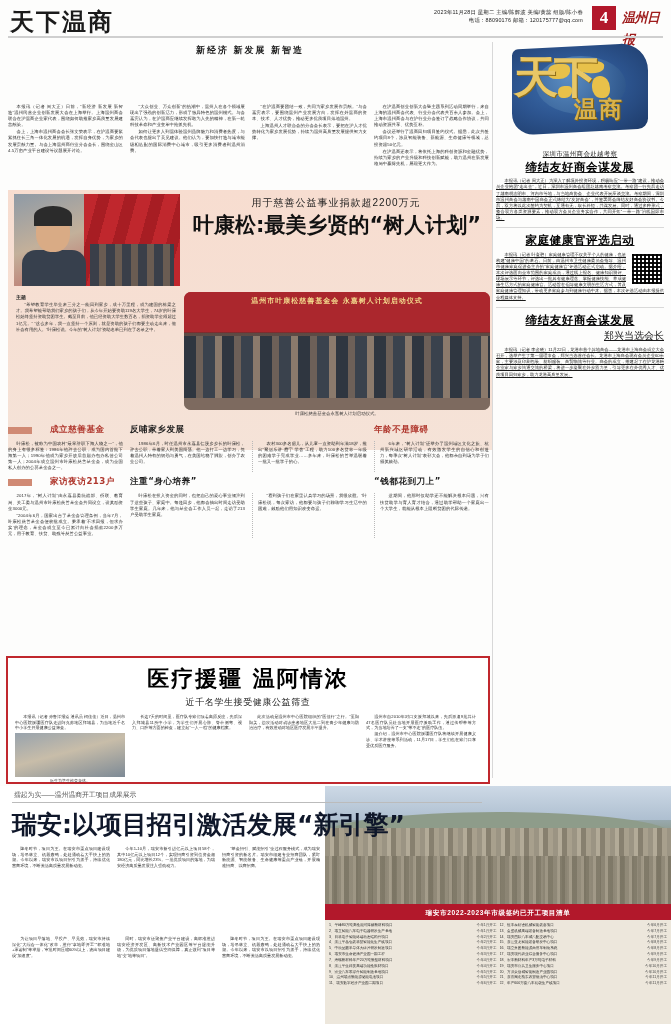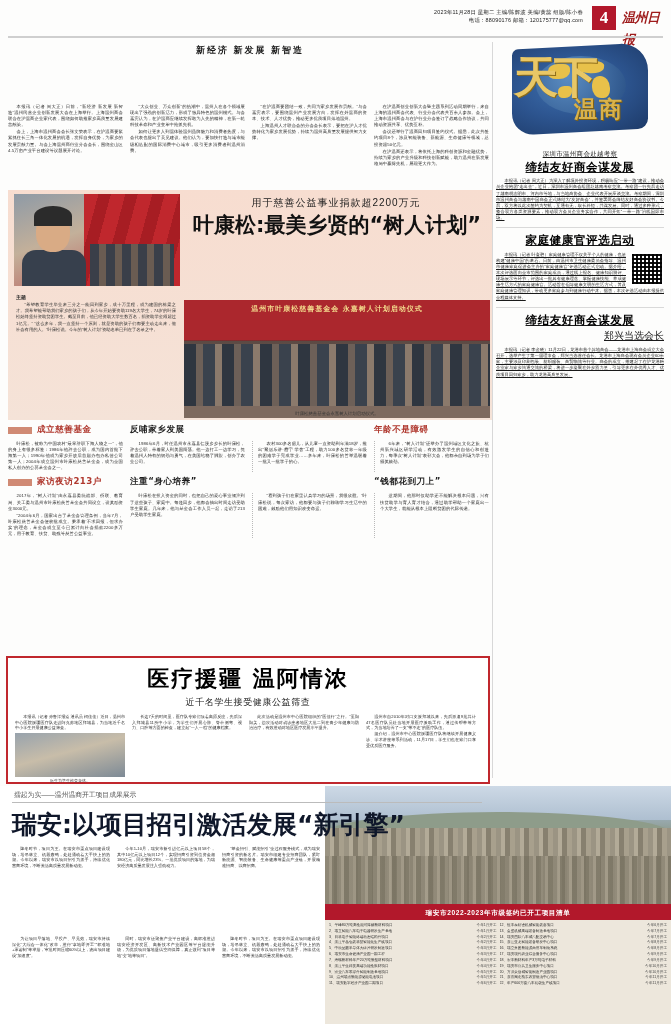--- a/index.html
+++ b/index.html
@@ -101,21 +101,21 @@
     width:34px; height:34px; float:right; margin:0 0 2px 4px;
     background:
       repeating-linear-gradient(0deg,#111 0 2px,#fff 2px 4px),
       repeating-linear-gradient(90deg,#111 0 2px,transparent 2px 4px);
     background-blend-mode:multiply;
     border:2px solid #fff;
   }
 
   
   .feature{
-    position:absolute; left:8px; top:190px; width:484px; height:230px;
+    position:absolute; left:8px; top:190px; width:484px; height:260px;
     background:linear-gradient(180deg,#f7ddd0 0%, #f6e0d4 55%, #f5e3d8 100%);
   }
   .feat-photo{
     position:absolute; left:6px; top:4px; width:166px; height:92px;
     background:linear-gradient(160deg,#8e9aa6 0%, #c3b09a 40%, #b7454a 100%);
     overflow:hidden;
   }
   .fp-face{ position:absolute; left:22px; top:16px; width:34px; height:42px; border-radius:48% 48% 42% 42%; background:#d9ab85;}
   .fp-hair{ position:absolute; left:20px; top:12px; width:38px; height:20px; border-radius:50% 50% 0 0; background:#2b2b2b;}
   .fp-body{ position:absolute; left:8px; top:56px; width:64px; height:40px; background:#37404d; border-radius:14px 14px 0 0;}
@@ -128,43 +128,44 @@
     font-size:10px; color:#1c1c1c; letter-spacing:1px;
   }
   .feat-head{
     position:absolute; left:176px; top:24px; width:306px; text-align:center;
     font-family:"DejaVu Sans",sans-serif; font-weight:bold; font-size:21px;
     color:#111; letter-spacing:0px; line-height:1.1;
   }
   .feat-quotebox{ position:absolute; left:8px; top:104px; width:160px; }
   .fq-label{ font-size:5px; font-weight:bold; color:#1d1d1d; margin-bottom:2px;}
   .feat-photo2{
-    position:absolute; left:176px; top:110px; width:306px; height:118px;
+    position:absolute; left:176px; top:102px; width:306px; height:118px;
     background:linear-gradient(180deg,#a4262c 0%, #8d1f24 34%, #5c4a44 35%, #8a7b72 100%);
     overflow:hidden;
+    border-radius:7px;
   }
   .f2-banner{ position:absolute; left:0; top:0; width:306px; height:40px;
     background:#ab272d; color:#f3d98c; font-size:7px; text-align:center; line-height:1.5; padding-top:4px;
     font-family:"DejaVu Sans",sans-serif; font-weight:bold; letter-spacing:1px;}
   .f2-row{ position:absolute; left:0; bottom:12px; width:306px; height:62px;
     background:repeating-linear-gradient(90deg,#2f3640 0 12px,#6d6058 12px 19px,#3a424d 19px 31px,#8b7a6c 31px 38px);}
   .f2-stage{ position:absolute; left:0; bottom:0; width:306px; height:12px; background:#7d6a5f;}
   .feat-caption{
     position:absolute; left:176px; top:221px; width:306px; text-align:center;
     font-size:4.4px; color:#333;
   }
   .feat-quote{ font-size:4.3px; line-height:1.45; text-align:justify; color:#333;}
   .feat-quote p{ text-indent:2em; margin-bottom:2px;}
 
   
   .mid{ position:absolute; left:8px; top:424px; width:484px; height:230px; }
   .sec-row{ display:flex; gap:7px; }
   .sec-col{ width:115px; }
   .sec-head{
-    display:flex; align-items:center; gap:5px; margin-bottom:3px;
+    display:flex; align-items:center; gap:18px; margin-bottom:3px;
   }
   .sec-bar{ width:24px; height:7px; background:#d08a74; flex:none;}
   .sec-t1{ font-family:"DejaVu Sans",sans-serif; font-weight:bold; font-size:8.6px; color:#b0392f; letter-spacing:.5px;}
   .sec-t2{ font-family:"DejaVu Sans",sans-serif; font-weight:bold; font-size:8.6px; color:#1c1c1c; letter-spacing:.5px;}
   .sec-sep{ border-left:1px dotted #b9b9b9; padding-left:5px;}
 
   
   .redbox{
     position:absolute; left:6px; top:656px; width:484px; height:128px;
     border:2px solid #c0272d; background:#fff;
@@ -220,20 +221,21 @@
   .lb-item{ display:flex; justify-content:space-between; font-size:3.6px; color:#2b2b2b; line-height:1.62; }
   .lb-item .nm{ overflow:hidden; white-space:nowrap; text-overflow:ellipsis; padding-right:2px;}
   .lb-item .vl{ flex:none; color:#444;}
 </style>
 </head>
 <body>
 
 <div class="page">
 
   <div class="masthead">
+    <div class="mh-title">天下温商</div>
     <div class="mh-meta">
       <div>2023年11月28日 星期二  主编/陈辉波  美编/黄蕊  组版/陈小春</div>
       <div>电话：88090176  邮箱：120175777@qq.com</div>
     </div>
     <div class="mh-pagebox">4</div>
     <div class="mh-logo">温州日报</div>
     <div class="mh-rule"></div>
   </div>
 
   <div class="lead">

